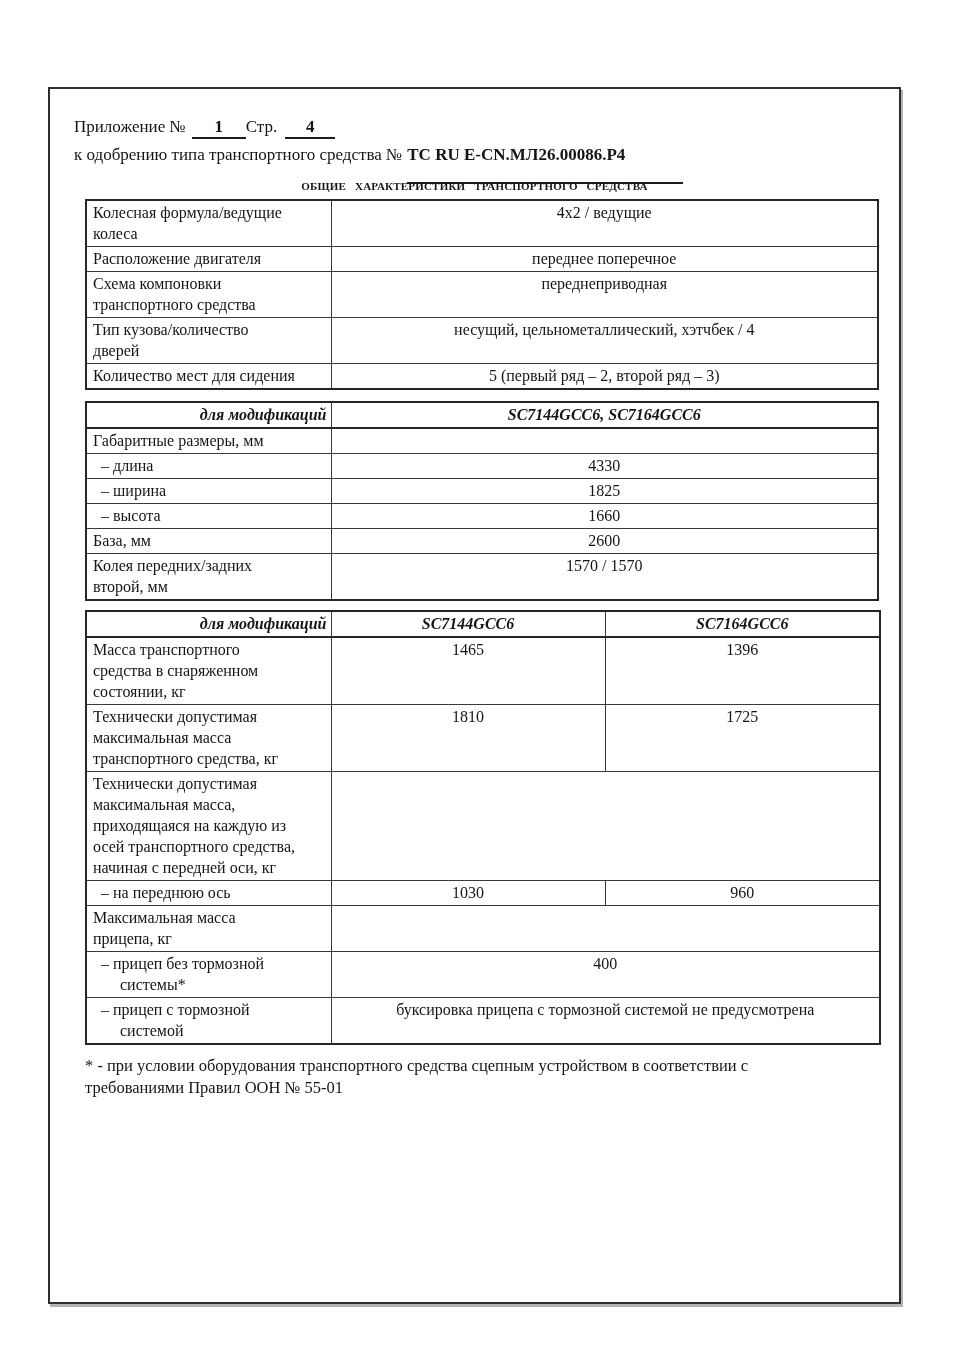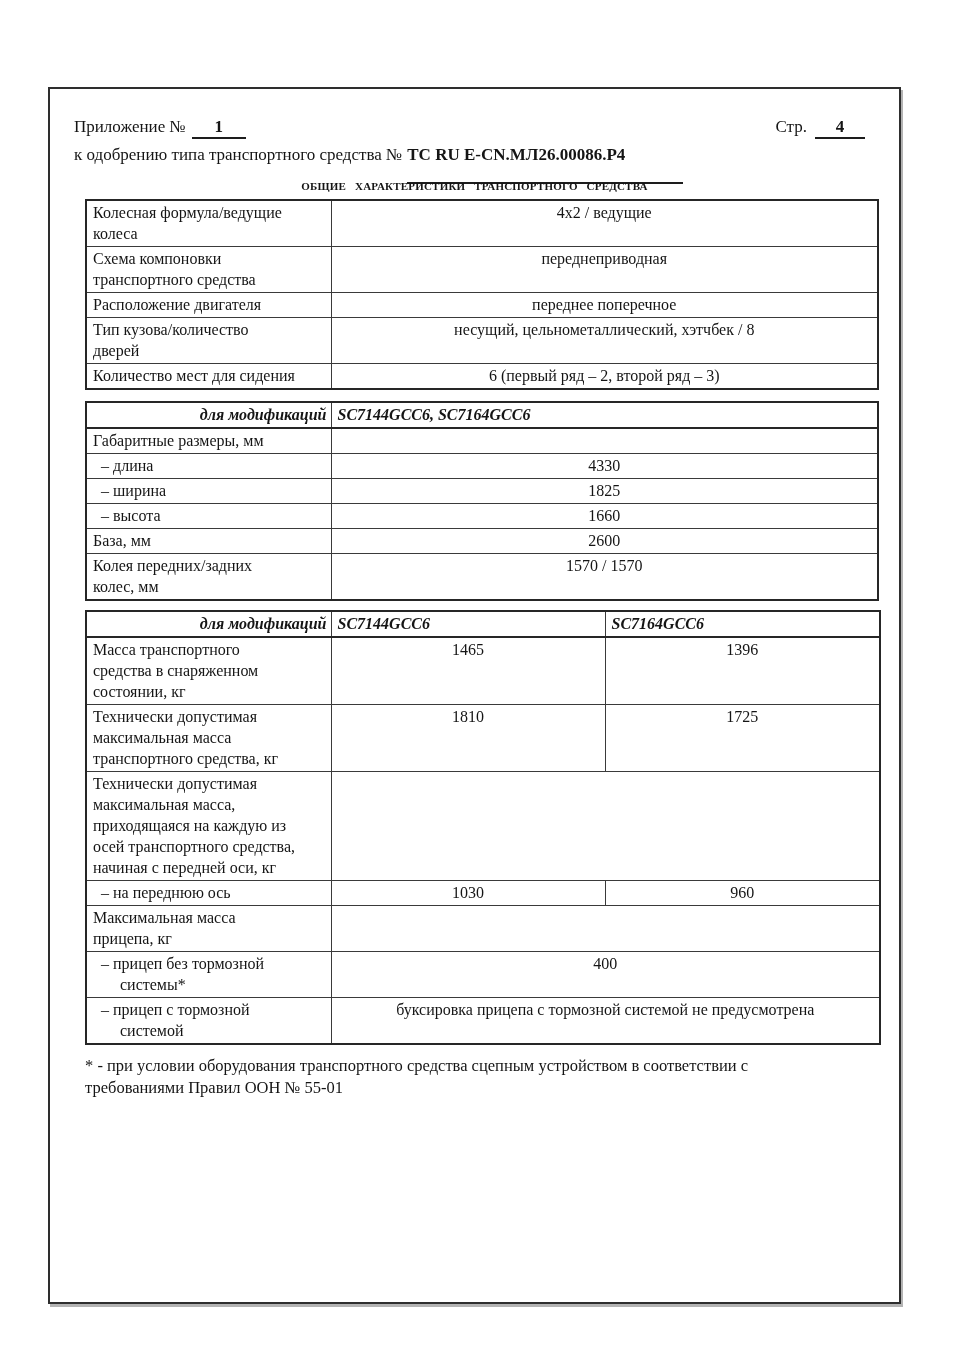--- a/index.html
+++ b/index.html
@@ -27,21 +27,20 @@
     background: #ffffff;
     box-sizing: border-box;
   }
   .hdr-block {
     padding: 25px 34px 0 24px;
     font-size: 17px;
     line-height: 25px;
   }
   .hdr-row1 {
     display: flex;
-    justify-content: space-between;
     align-items: baseline;
   }
   .u-slot {
     display: inline-block;
     text-align: center;
     font-weight: bold;
     border-bottom: 2px solid #1d1d1d;
     padding-bottom: 1px;
     line-height: 19px;
   }
@@ -79,21 +78,21 @@
     box-sizing: border-box;
   }
   .t1 { margin-top: 7px; }
   .t2 { margin-top: 11px; }
   .t3 { margin-top: 9px; }
   tr.hdr td { border-bottom: 2px solid #262626; font-style: italic; }
   .lbl { white-space: pre-line; text-align: left; }
   .dash { padding-left: 33px !important; text-indent: -19px; font-family: Liberation Serif, serif; }
   .val { text-align: center; }
   .hl { text-align: right; font-weight: bold; padding-right: 4px !important; }
-  .hv { font-weight: bold; }
+  .hv { text-align: center; font-weight: bold; }
   .footnote {
     margin: 10px 0 0 35px;
     width: 794px;
     font-size: 16.5px;
     line-height: 22px;
     white-space: pre-line;
   }
 </style>
 </head>
 <body>
@@ -122,36 +121,36 @@
           <col style="width:245px">
           <col>
         </colgroup>
       <tbody>
         <tr>
           <td class="lbl">Колесная формула/ведущие
 колеса</td>
           <td class="val">4х2 / ведущие</td>
         </tr>
         <tr>
+          <td class="lbl">Расположение двигателя</td>
+          <td class="val">переднее поперечное</td>
+        </tr>
+        <tr>
           <td class="lbl">Схема компоновки
 транспортного средства</td>
           <td class="val">переднеприводная</td>
         </tr>
         <tr>
-          <td class="lbl">Расположение двигателя</td>
-          <td class="val">переднее поперечное</td>
-        </tr>
-        <tr>
           <td class="lbl">Тип кузова/количество
 дверей</td>
-          <td class="val">несущий, цельнометаллический, хэтчбек / 8</td>
+          <td class="val">несущий, цельнометаллический, хэтчбек / 4</td>
         </tr>
         <tr>
           <td class="lbl">Количество мест для сидения</td>
-          <td class="val">6 (первый ряд – 2, второй ряд – 3)</td>
+          <td class="val">5 (первый ряд – 2, второй ряд – 3)</td>
         </tr>
       </tbody>
     </table>
 
     <table class="tbl t2">
       <colgroup>
           <col style="width:245px">
           <col>
         </colgroup>
       <tbody>
@@ -174,21 +173,21 @@
         <tr>
           <td class="lbl dash">– высота</td>
           <td class="val">1660</td>
         </tr>
         <tr>
           <td class="lbl">База, мм</td>
           <td class="val">2600</td>
         </tr>
         <tr>
           <td class="lbl">Колея передних/задних
-колес, мм</td>
+второй, мм</td>
           <td class="val">1570 / 1570</td>
         </tr>
       </tbody>
     </table>
 
     <table class="tbl t3">
       <colgroup>
           <col style="width:245px">
           <col style="width:274px">
           <col style="width:275px">

